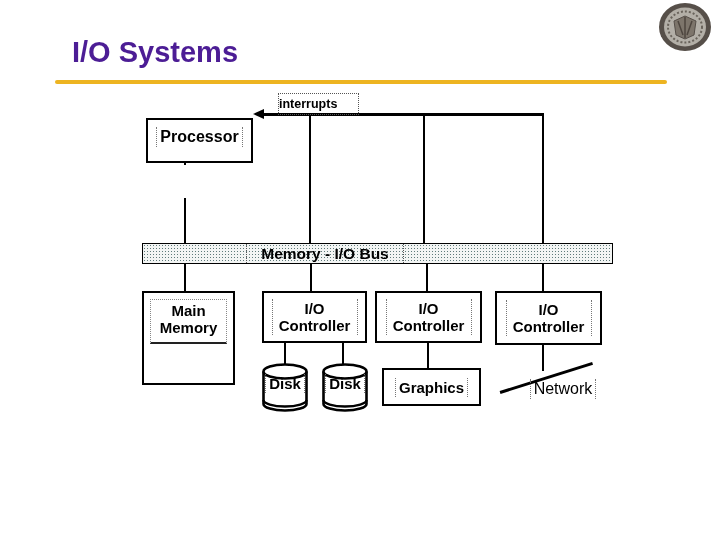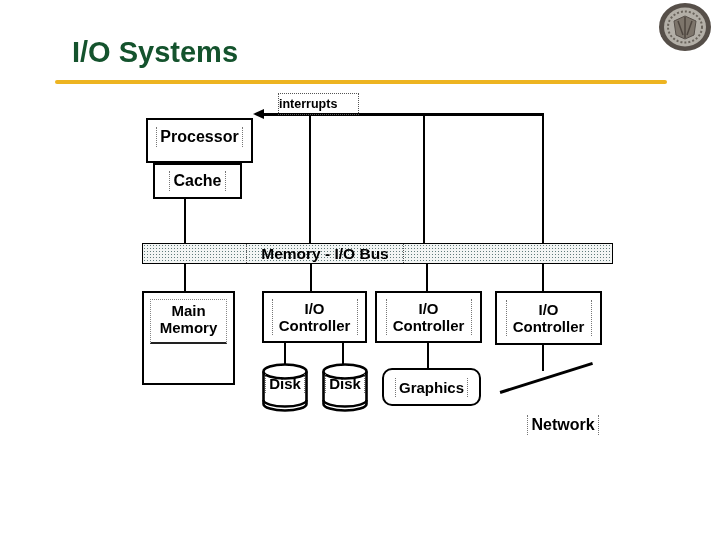--- a/index.html
+++ b/index.html
@@ -7,21 +7,21 @@
     position:relative;
     width:720px;height:540px;
     background:#ffffff;
     overflow:hidden;
     font-family:"Liberation Sans", sans-serif;
   }
   .abs{position:absolute;}
   .title{
     left:72px;top:36px;
     font-size:29px;font-weight:bold;
-    color:#14532d;
+    color:#4c1d95;
     letter-spacing:0px;
   }
   .rule{
     left:55px;top:80px;width:612px;height:4px;
     background:#EDB421;border-radius:2px;
   }
   .box{
     border:2px solid #000;background:#fff;
     display:flex;align-items:center;justify-content:center;
     font-weight:bold;color:#000;text-align:center;
@@ -64,28 +64,28 @@
     border:1px dotted #888;border-bottom:2px solid #222;
     padding:2px 0 5px 0;
     font-size:15px;font-weight:bold;line-height:1.15;text-align:center;
   }
   .disk-text{
     display:flex;align-items:center;justify-content:center;
     font-size:15px;font-weight:bold;
   }
   .graphics{
     left:382px;top:368px;width:95px;height:34px;
-    border:2.5px solid #000;border-radius:10px;
+    border:2.5px solid #000;border-radius:0;
     display:flex;align-items:center;justify-content:center;
     font-size:15px;font-weight:bold;background:#fff;
   }
   .network-label{
     left:518px;top:379px;width:90px;
     display:flex;justify-content:center;
-    font-size:16px;font-weight:bold;margin-top:36px;
+    font-size:16px;font-weight:normal;
   }
   .diag{
     left:500px;top:391px;width:97px;height:2.5px;background:#000;
     transform:rotate(-17.5deg);transform-origin:left center;
   }
 </style>
 </head>
 <body>
 
 <div class="slide">
@@ -121,23 +121,20 @@
   <div class="abs diag"></div>
 
   <div class="abs box" style="left:146px;top:98px;width:107px;height:45px;font-size:16px;align-items:flex-start;padding-top:7px;margin-top:20px;">
     <span class="tframe">Processor</span>
   </div>
 
   <div class="abs interrupts">
     <span>interrupts</span>
   </div>
 
-  <div class="abs box" style="left:153px;top:163px;width:89px;height:36px;font-size:16px;">
-    <span class="tframe">Cache</span>
-  </div>
 
   <div class="abs box" style="left:142px;top:291px;width:93px;height:94px;align-items:flex-start;">
     <div class="mmlabel">Main Memory</div>
   </div>
 
   <div class="abs busbar">
     <div class="buslabel">Memory - I/O Bus</div>
   </div>
 
   <div class="abs box" style="left:262px;top:291px;width:105px;height:52px;font-size:15px;">

